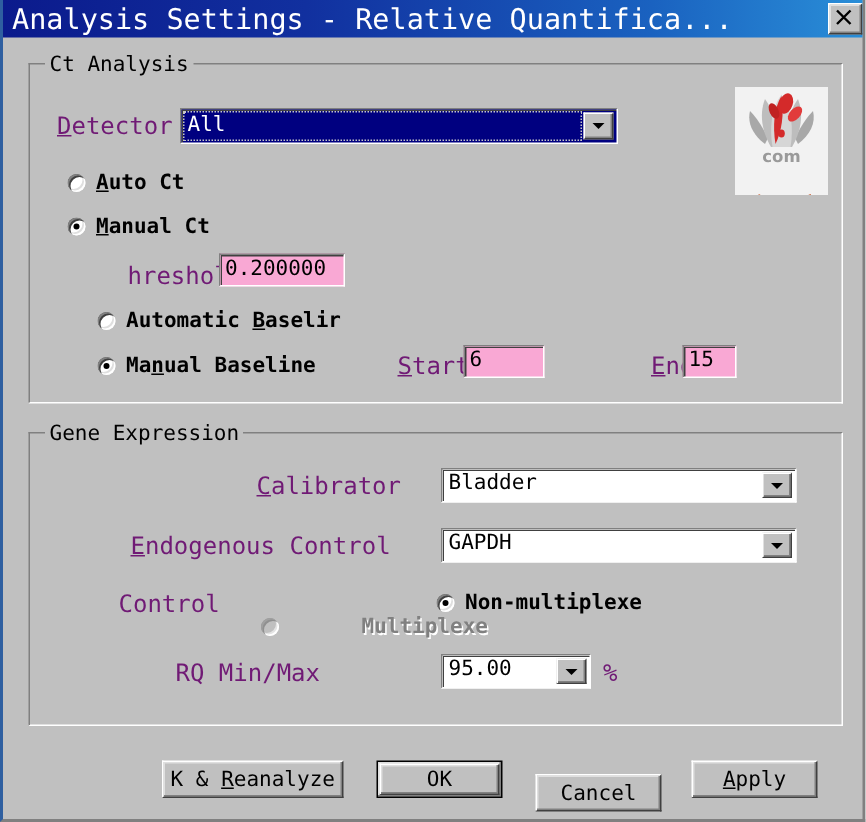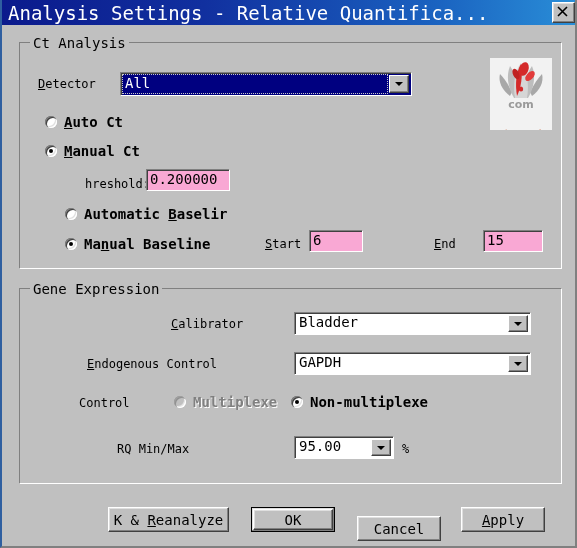--- a/index.html
+++ b/index.html
@@ -79,22 +79,22 @@
     color: #000000;
     white-space: nowrap;
   }
 
   #grp-ct { left: 17px; top: 42px; width: 543px; height: 227px; }
   #grp-ge { left: 17px; top: 288px; width: 543px; height: 196px; }
 
   
   .lbl {
     position: absolute;
-    font-size: 12px;
-    color: #000000;
+    font-size: 16px;
+    color: #701a75;
     white-space: nowrap;
     line-height: 16px;
   }
   .lbl.clip { overflow: hidden; }
   .u { text-decoration: underline; }
 
   
   .field {
     position: absolute;
     box-sizing: border-box;
@@ -334,21 +334,21 @@
 
   <div class="radio" style="left:63px; top:236px;">
     <span class="radio-dot on"></span>
     <span class="radio-label"><span>Ma</span><span class="u">n</span><span>ual Baseline</span></span>
   </div>
 
   <div class="lbl" style="left:263px; top:236px;"><span class="u">S</span><span>tart</span></div>
   <div class="field" style="left:307px; top:230px; width:54px; height:22px;">6</div>
 
   <div class="lbl" style="left:432px; top:236px;"><span class="u">E</span><span>nd</span></div>
-  <div class="field" style="left:481px; top:230px; width:60px; height:22px;">15</div>
+  <div class="field" style="left:453px; top:230px; width:36px; height:22px;">15</div>
 
   <div class="logo">
     <svg width="62" height="44" viewBox="0 0 62 44">
       <g>
         <path d="M20 38 C12 32 8 24 10 16 C14 20 18 26 22 34 Z" fill="#a8a8a8"></path>
         <path d="M42 38 C50 32 54 24 52 16 C48 20 44 26 40 34 Z" fill="#a8a8a8"></path>
         <path d="M24 40 C18 30 16 18 20 8 C26 16 28 28 28 40 Z" fill="#bdbdbd"></path>
         <path d="M38 40 C44 30 46 18 42 8 C36 16 34 28 34 40 Z" fill="#bdbdbd"></path>
         <path d="M25 40 C23 28 24 14 31 5 C38 14 39 28 37 40 Z" fill="#d6d6d6"></path>
         <path d="M31 6 C26 14 25 26 27 38 C31 30 33 18 31 6 Z" fill="#d42a2a"></path>
@@ -377,21 +377,21 @@
 
   <div class="lbl" style="left:85px; top:356px;"><span class="u">E</span><span>ndogenous Control</span></div>
   <div class="combo" style="left:292px; top:352px; width:237px; height:23px;">
     <div class="combo-text">GAPDH</div>
     <div class="combo-arrow">
         <i></i>
       </div>
   </div>
 
   <div class="lbl" style="left:77px; top:395px;">Control</div>
-  <div class="radio dis" style="left:172px; top:394px;">
+  <div class="radio dis" style="left:172px; top:410px;gap:48px;">
     <span class="radio-dot"></span>
     <span class="radio-label" style="width:96px;">Multiplexe</span>
   </div>
   <div class="radio" style="left:289px; top:394px;">
     <span class="radio-dot on"></span>
     <span class="radio-label" style="width:140px;">Non-multiplexe</span>
   </div>
 
   <div class="lbl" style="left:115px; top:441px;">RQ Min/Max</div>
   <div class="combo" style="left:292px; top:436px; width:100px; height:23px;">

